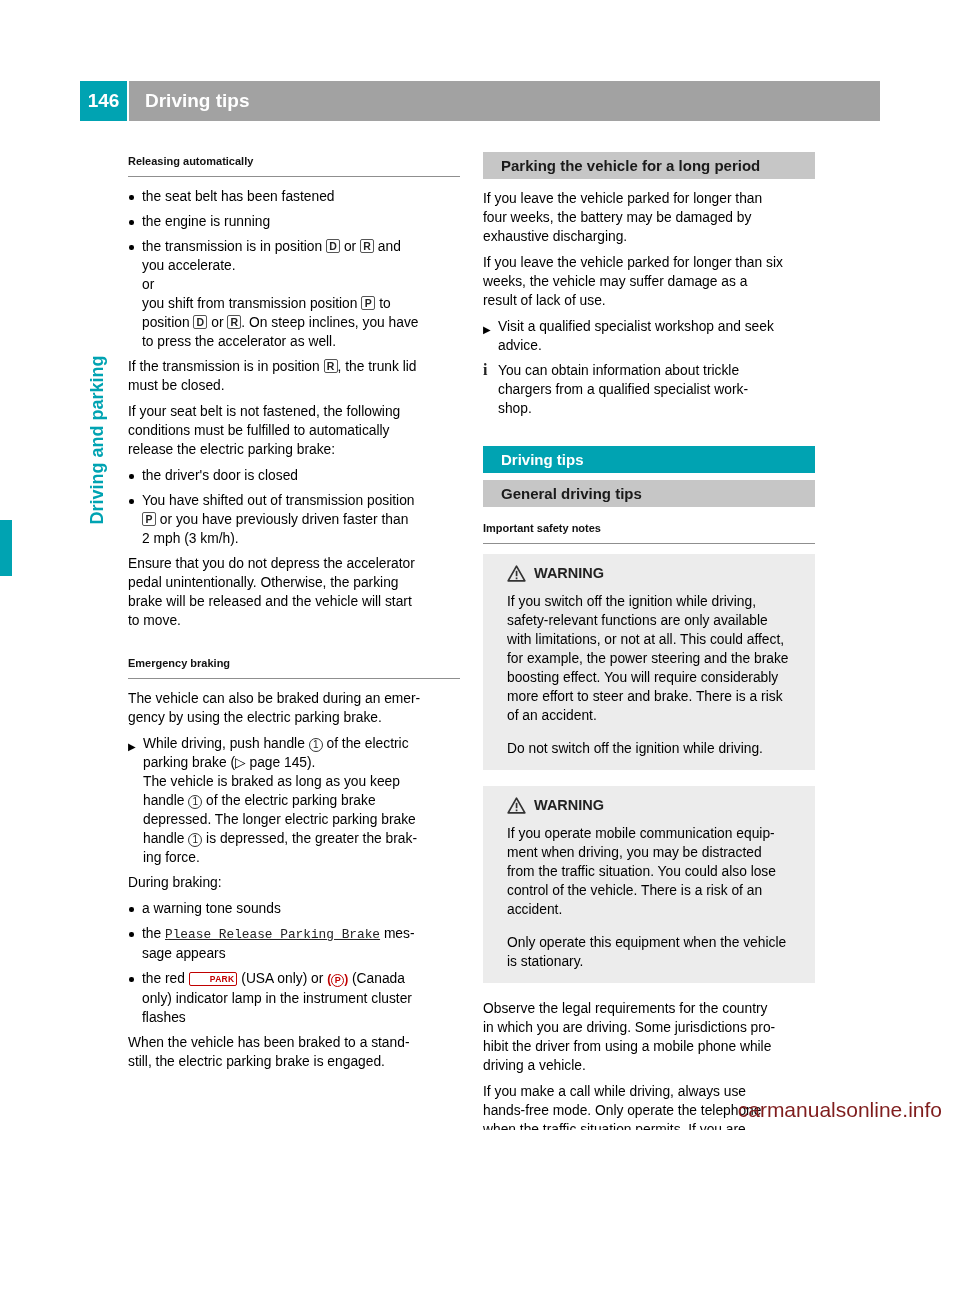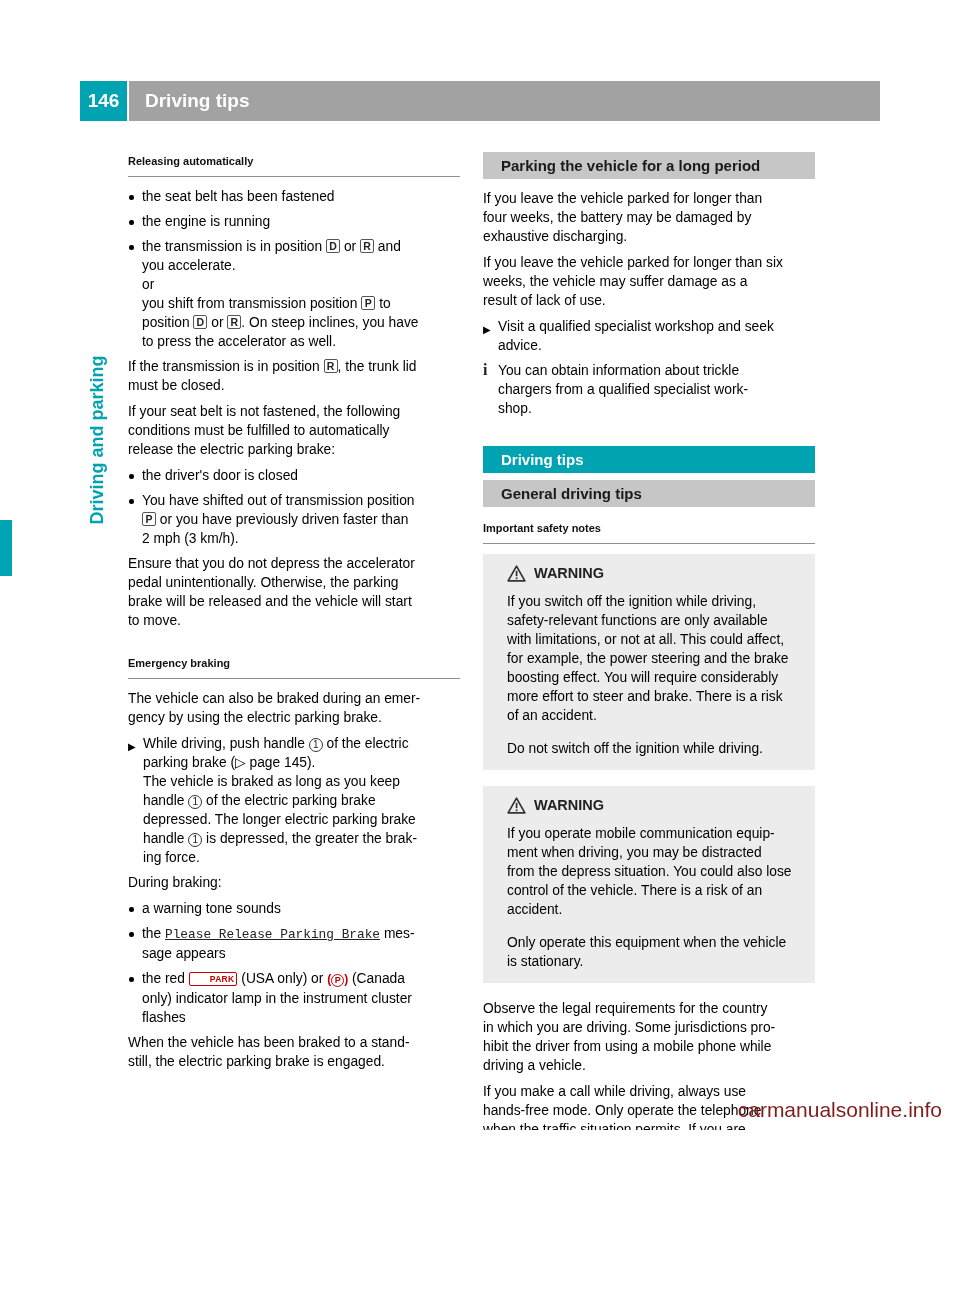--- a/index.html
+++ b/index.html
@@ -247,21 +247,21 @@
           <svg width="19" height="17" viewBox="0 0 24 22">
               <path d="M12 1.5 L22.8 20.5 H1.2 Z" fill="none" stroke="#333" stroke-width="2.2" stroke-linejoin="round"></path>
               <rect x="11" y="7.5" width="2.2" height="7" fill="#333"></rect>
               <rect x="11" y="16.2" width="2.2" height="2.2" fill="#333"></rect>
             </svg>
         </span>
         <span>WARNING</span>
       </div>
       <div class="txt">If you operate mobile communication equip-
 ment when driving, you may be distracted
-from the depress situation. You could also lose
+from the traffic situation. You could also lose
 control of the vehicle. There is a risk of an
 accident.</div>
       <div class="txt warning-note">Only operate this equipment when the vehicle
 is stationary.</div>
     </div>
 
     <div class="para txt">Observe the legal requirements for the country
 in which you are driving. Some jurisdictions pro-
 hibit the driver from using a mobile phone while
 driving a vehicle.</div>

